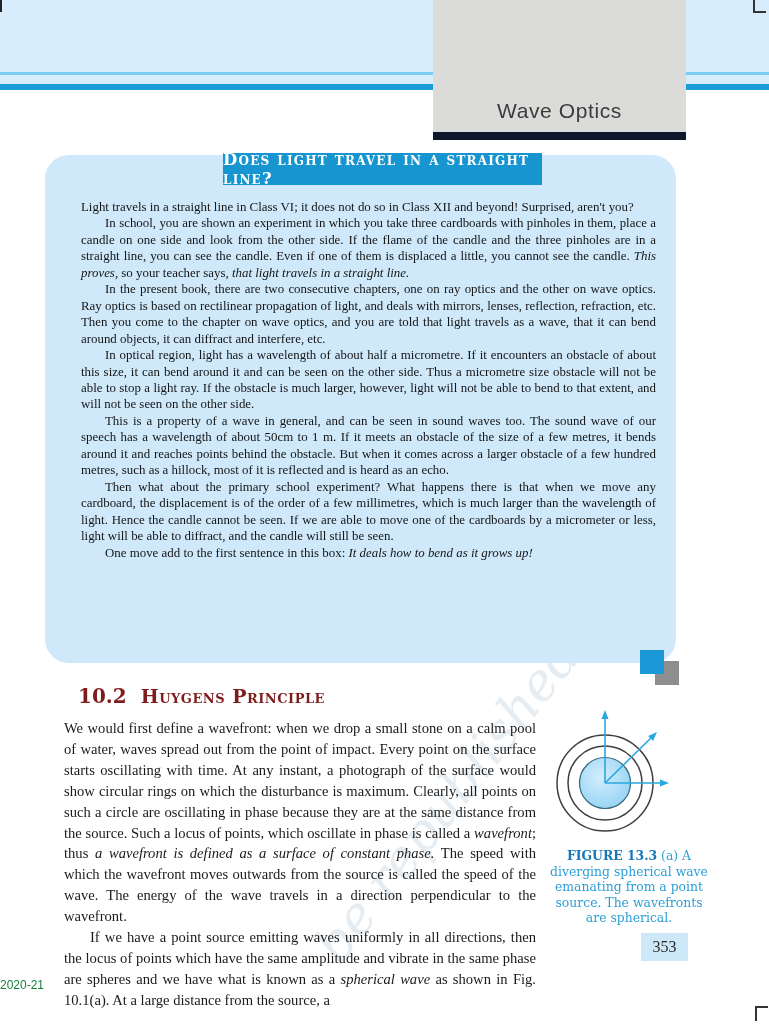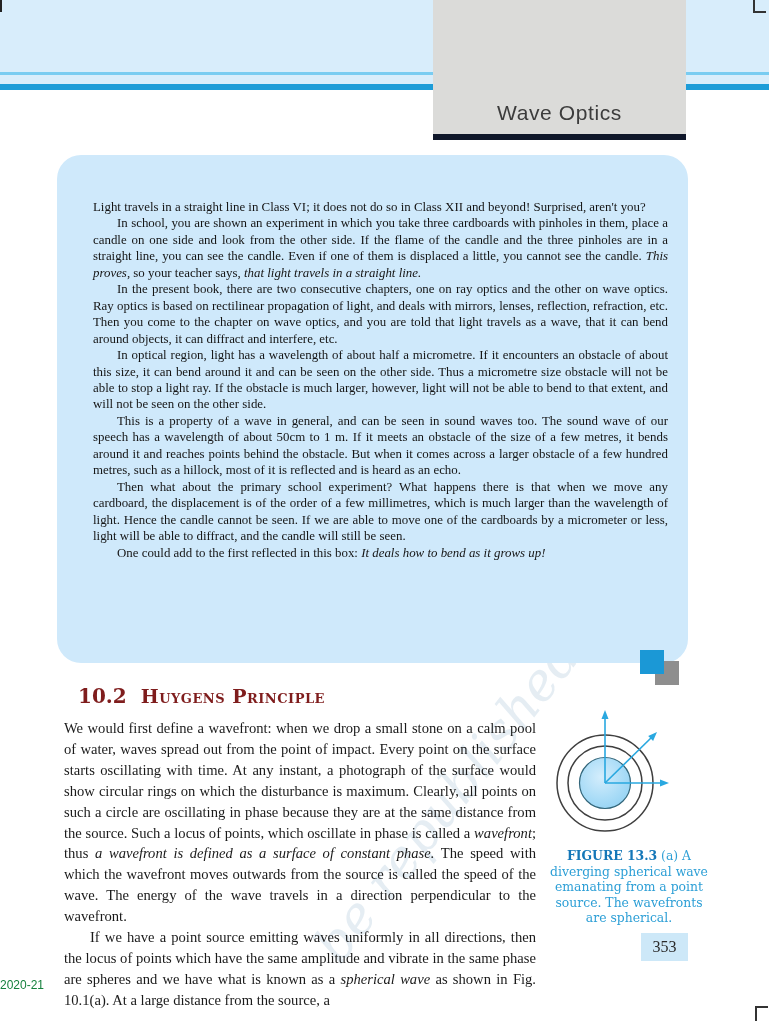--- a/index.html
+++ b/index.html
@@ -7,40 +7,40 @@
         font-family:"Liberation Serif",serif;margin:0 auto;}
 
   
   .top-band{position:absolute;left:0;top:0;width:100%;z-index:1;}
   .band-a{height:72px;background:#d8edfb;}
   .band-line1{height:3px;background:#79ccf1;}
   .band-b{height:9px;background:#d8edfb;}
   .band-line2{height:6px;background:#1c9cd8;}
 
   .chapter-tab{position:absolute;left:433px;top:0;width:253px;height:140px;background:#dbdbd9;
-        border-bottom:6px solid #0f172a;display:flex;align-items:flex-end;justify-content:center;
+        border-bottom:8px solid #0f172a;display:flex;align-items:flex-end;justify-content:center;
         padding-bottom:9px;box-sizing:border-box;z-index:3;
         font-family:"Liberation Sans",sans-serif;font-size:21px;color:#3c3c3c;letter-spacing:.6px;}
 
   
   .crop-tl{position:absolute;left:0;top:0;width:2px;height:12px;background:#222;z-index:5;}
   .crop-tr{position:absolute;left:753px;top:0;width:11px;height:11px;
            border-left:2px solid #333;border-bottom:2px solid #333;z-index:5;}
   .crop-br{position:absolute;left:755px;top:1006px;width:11px;height:13px;
            border-left:2px solid #333;border-top:2px solid #333;z-index:5;}
 
   
   .watermark{position:absolute;color:rgba(125,165,195,0.20);font-style:italic;
              font-family:"DejaVu Serif",serif;pointer-events:none;white-space:nowrap;z-index:2;}
   .wm1{left:330px;top:310px;font-size:52px;transform:rotate(-52deg);}
   .wm2{left:200px;top:540px;font-size:52px;transform:rotate(-52deg);}
   .wm3{left:250px;top:770px;font-size:52px;transform:rotate(-52deg);}
 
   
-  .info-box{position:absolute;left:57px;top:155px;width:631px;height:508px;background:#cfe9fb;
+  .info-box{position:absolute;left:45px;top:155px;width:631px;height:508px;background:#cfe9fb;
             border-radius:24px;z-index:2;}
   .box-body{padding:44px 20px 0 36px;}
   .box-body p{margin:0;text-align:justify;font-size:12.9px;line-height:16.45px;color:#151515;}
   .box-body p.ind{text-indent:24px;}
 
   .box-title-bar{position:absolute;left:223px;top:153px;width:319px;height:32px;background:#1795d0;
             color:#ffffff;display:flex;align-items:center;justify-content:center;z-index:4;
             font-variant:small-caps;font-weight:bold;font-size:16.5px;letter-spacing:1.2px;
             font-family:"DejaVu Serif",serif;}
 
@@ -94,24 +94,27 @@
   <div class="watermark wm3">be republished</div>
 
   <div class="info-box">
     <div class="box-body">
       <p><span>Light travels in a straight line in Class VI; it does not do so in Class XII and beyond! Surprised, aren't you?</span></p>
       <p class="ind"><span>In school, you are shown an experiment in which you take three cardboards with pinholes in them, place a candle on one side and look from the other side. If the flame of the candle and the three pinholes are in a straight line, you can see the candle. Even if one of them is displaced a little, you cannot see the candle. </span><i>This proves</i><span>, so your teacher says, </span><i>that light travels in a straight line.</i></p>
       <p class="ind"><span>In the present book, there are two consecutive chapters, one on ray optics and the other on wave optics. Ray optics is based on rectilinear propagation of light, and deals with mirrors, lenses, reflection, refraction, etc. Then you come to the chapter on wave optics, and you are told that light travels as a wave, that it can bend around objects, it can diffract and interfere, etc.</span></p>
       <p class="ind"><span>In optical region, light has a wavelength of about half a micrometre. If it encounters an obstacle of about this size, it can bend around it and can be seen on the other side. Thus a micrometre size obstacle will not be able to stop a light ray. If the obstacle is much larger, however, light will not be able to bend to that extent, and will not be seen on the other side.</span></p>
       <p class="ind"><span>This is a property of a wave in general, and can be seen in sound waves too. The sound wave of our speech has a wavelength of about 50cm to 1 m. If it meets an obstacle of the size of a few metres, it bends around it and reaches points behind the obstacle. But when it comes across a larger obstacle of a few hundred metres, such as a hillock, most of it is reflected and is heard as an echo.</span></p>
       <p class="ind"><span>Then what about the primary school experiment? What happens there is that when we move any cardboard, the displacement is of the order of a few millimetres, which is much larger than the wavelength of light. Hence the candle cannot be seen. If we are able to move one of the cardboards by a micrometer or less, light will be able to diffract, and the candle will still be seen.</span></p>
-      <p class="ind"><span>One could add to the first reflected in this box: </span><i>It deals how to bend as it grows up!</i></p>
+      <p class="ind"><span>One move add to the first sentence in this box: </span><i>It deals how to bend as it grows up!</i></p>
     </div>
   </div>
 
+  <div class="box-title-bar">
+    <span>Does light travel in a straight line?</span>
+  </div>
 
   <div class="decor-gray"></div>
   <div class="decor-blue"></div>
 
   <div class="section-heading">
     <span class="sec-num">10.2</span><span class="sec-title">Huygens Principle</span>
   </div>
 
   <div class="main-text">
     <p><span>We would first define a wavefront: when we drop a small stone on a calm pool of water, waves spread out from the point of impact. Every point on the surface starts oscillating with time. At any instant, a photograph of the surface would show circular rings on which the disturbance is maximum. Clearly, all points on such a circle are oscillating in phase because they are at the same distance from the source. Such a locus of points, which oscillate in phase is called a </span><i>wavefront</i><span>; thus </span><i>a wavefront is defined as a surface of constant phase.</i><span> The speed with which the wavefront moves outwards from the source is called the speed of the wave. The energy of the wave travels in a direction perpendicular to the wavefront.</span></p>

